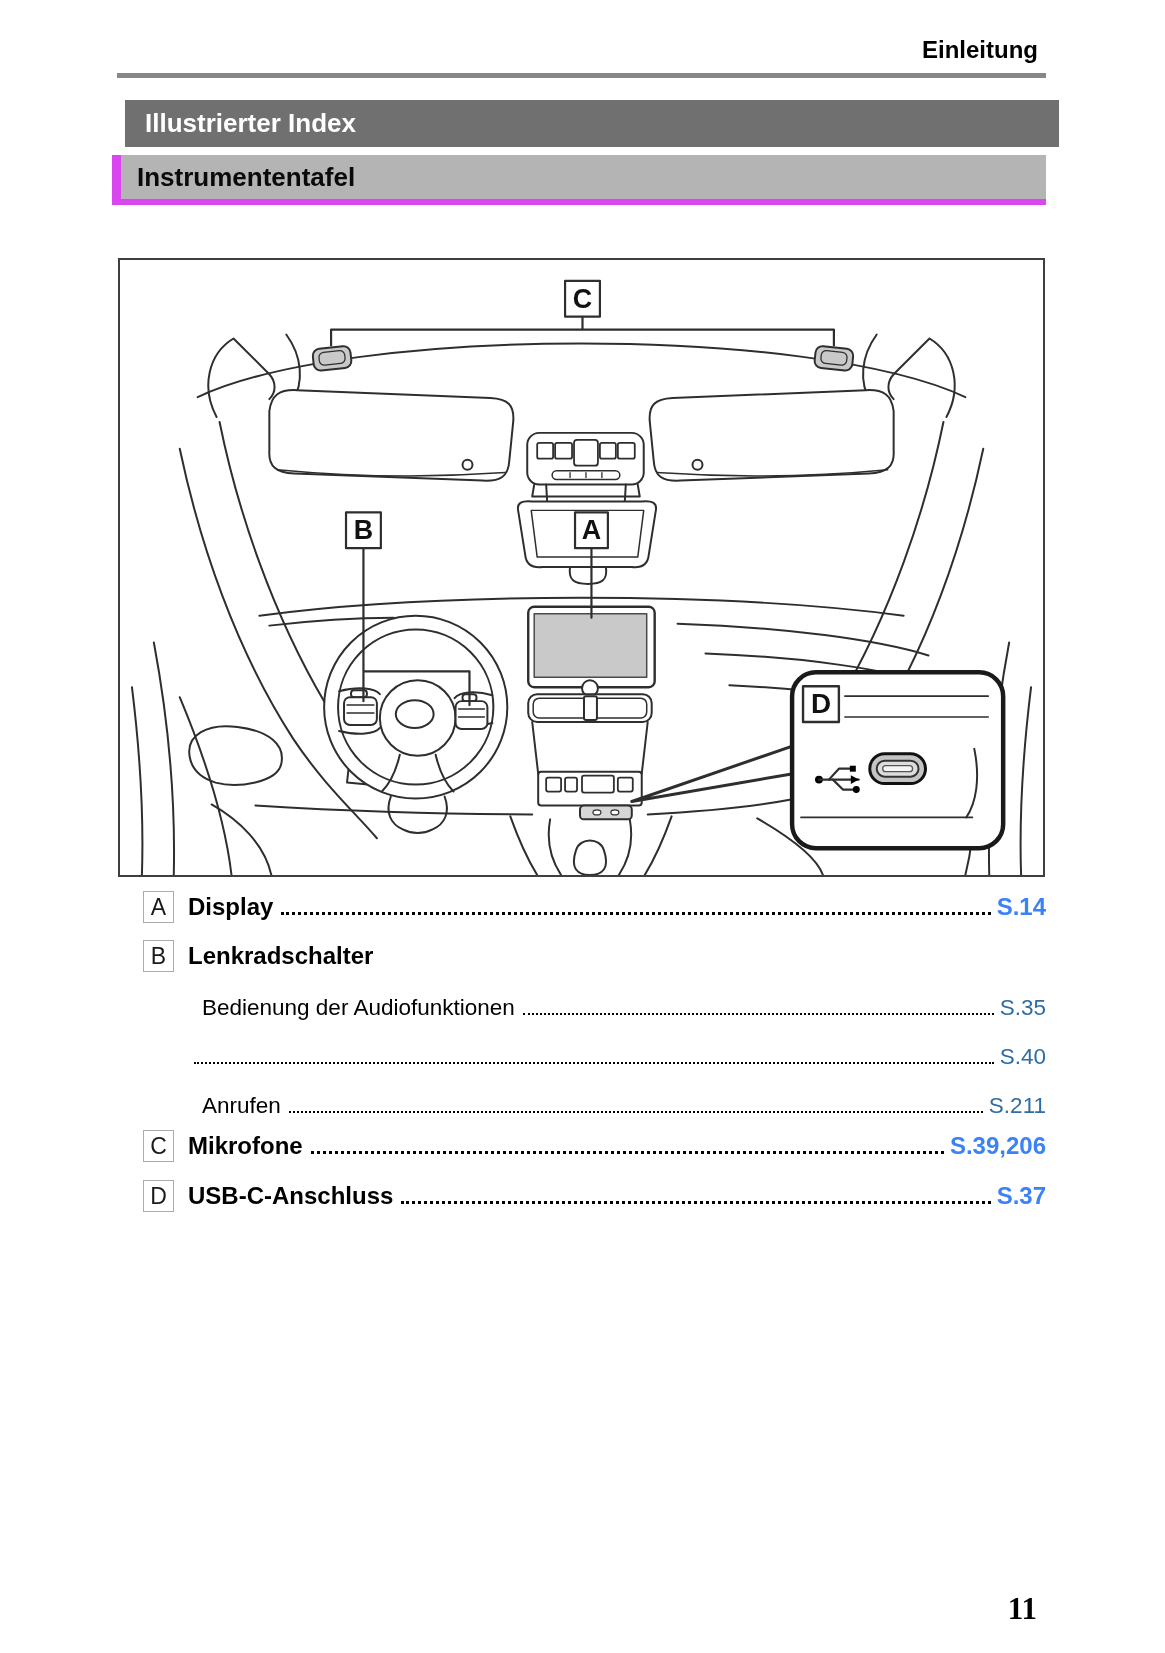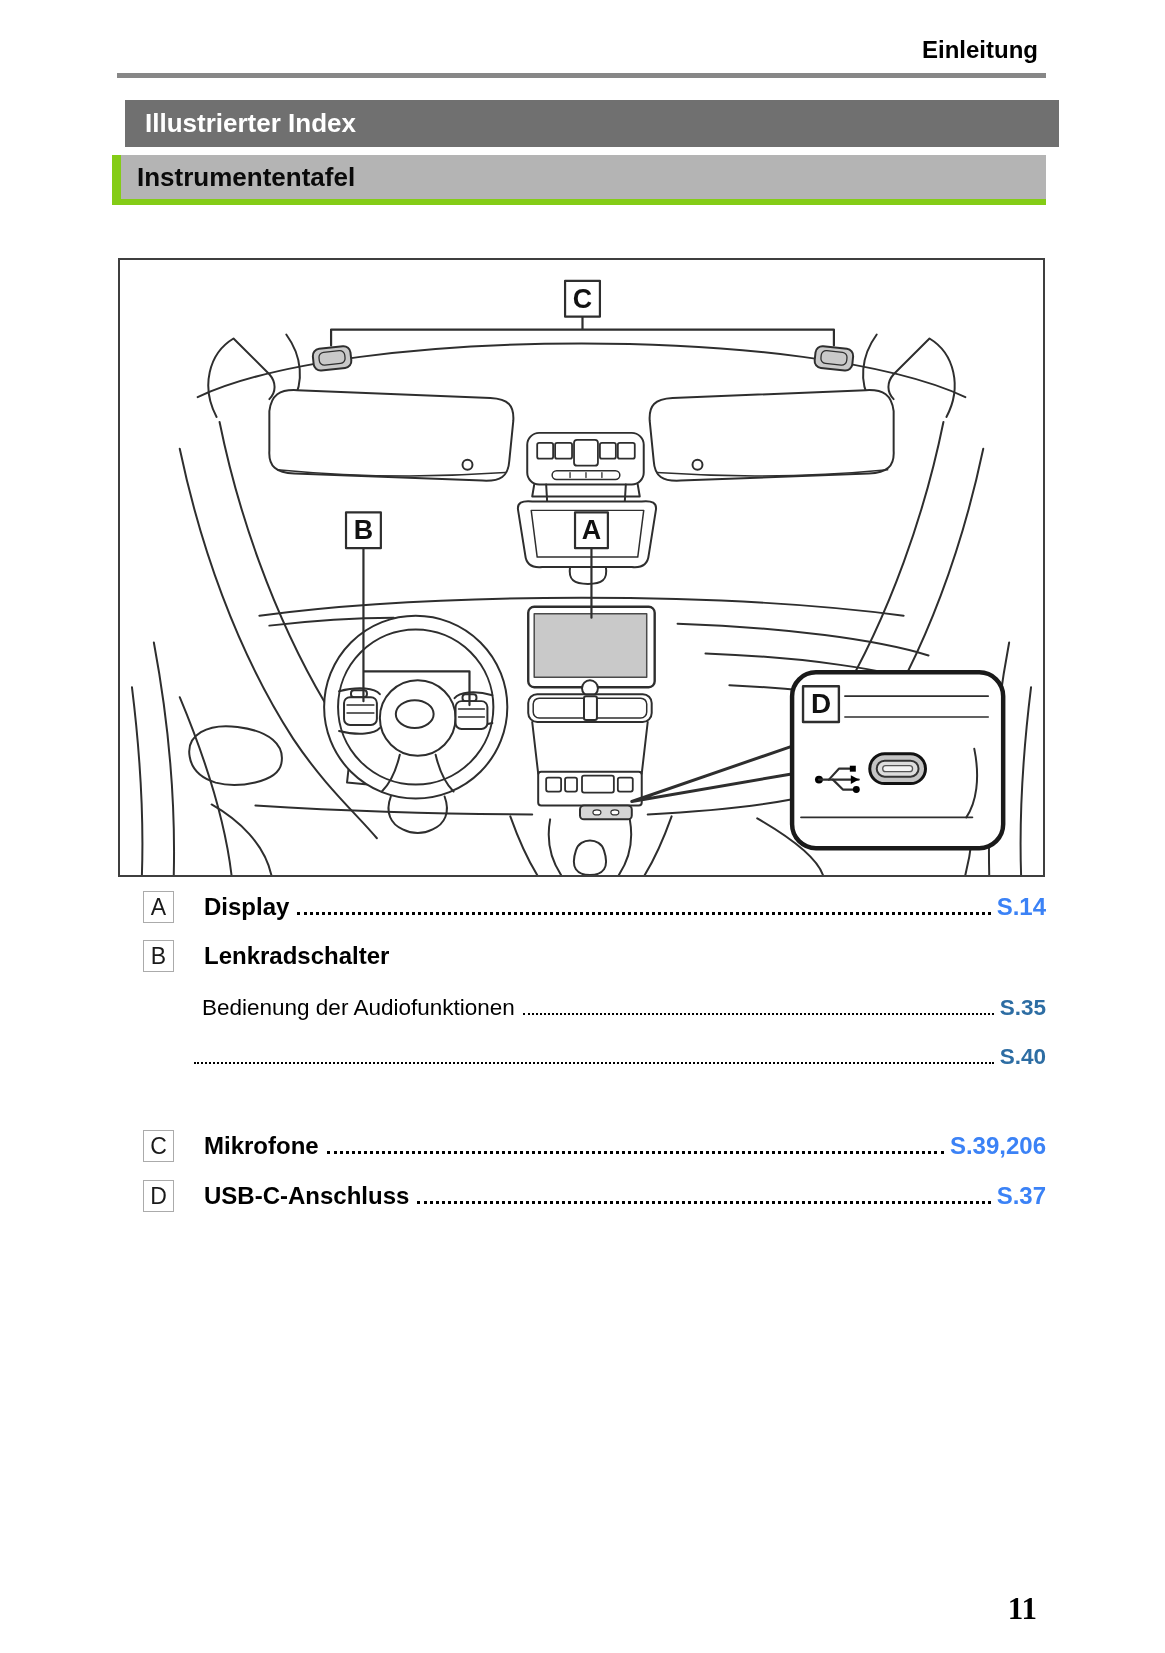--- a/index.html
+++ b/index.html
@@ -7,45 +7,45 @@
         font-family:"Liberation Sans", sans-serif;color:#000;overflow:hidden;}
 
   
   .section-title{position:absolute;top:36px;right:119px;font-size:24px;font-weight:bold;}
   .header-rule{position:absolute;top:73px;left:117px;width:929px;height:5px;background:#878787;}
 
   
   .banner-dark{position:absolute;top:100px;left:125px;width:934px;height:47px;background:#707070;
                display:flex;align-items:center;}
   .banner-dark span{color:#fff;font-size:26px;font-weight:bold;padding-left:20px;}
-  .banner-light-wrap{position:absolute;top:155px;left:112px;width:934px;height:50px;background:#84cc16;}
+  .banner-light-wrap{position:absolute;top:155px;left:112px;width:934px;height:50px;background:#d946ef;}
   .banner-light{position:absolute;left:9px;top:0;right:0;bottom:6px;background:#b4b4b4;
                 display:flex;align-items:center;}
   .banner-light span{color:#0a0a0a;font-size:26px;font-weight:bold;padding-left:16px;}
 
   .intro{position:absolute;top:211px;left:112px;width:934px;font-size:22.5px;}
 
   
   .figure{position:absolute;left:118px;top:258px;width:927px;height:619px;
           border:2.5px solid #3f3f3f;box-sizing:border-box;background:#fff;}
   .figure svg{display:block;width:100%;height:100%;}
 
   
   .irow{position:absolute;left:143px;width:903px;height:32px;display:flex;align-items:center;}
   .marker{width:31px;height:32px;border:1.5px solid #ababab;box-sizing:border-box;
           display:flex;align-items:center;justify-content:center;font-size:23px;color:#1a1a1a;
           flex:0 0 auto;}
-  .ilabel{margin-left:30px;font-size:24px;font-weight:bold;white-space:nowrap;}
+  .ilabel{margin-left:14px;font-size:24px;font-weight:bold;white-space:nowrap;}
   .sub .ilabel{font-weight:normal;font-size:22.5px;margin-left:16px;}
   .sub{padding-left:43px;box-sizing:border-box;}
   .leader{flex:1;height:0;border-bottom:3.5px dotted #000;align-self:flex-end;
           margin:0 6px 8px 8px;}
   .sub .leader{border-bottom:2.5px dotted #000;margin-bottom:9px;}
   .pageref{font-size:24px;font-weight:bold;color:#3b82f6;white-space:nowrap;}
-  .sub .pageref{font-weight:bold;font-size:22.5px;color:#2d6da3;text-align:right;}
+  .sub .pageref{font-weight:normal;font-size:22.5px;color:#2d6da3;text-align:right;}
 
   .page-number{position:absolute;top:1591px;right:120px;font-size:31px;font-weight:bold;font-family:Liberation Serif, serif;}
 </style>
 </head>
 <body>
 
 <div class="page">
 
   <div class="section-title">Einleitung</div>
   <div class="header-rule"></div>
@@ -251,20 +251,25 @@
     <span class="ilabel">Bedienung der Audiofunktionen</span>
     <span class="leader"></span>
     <span class="pageref">S.35</span>
   </div>
 
   <div class="irow sub" style="top:1041px">
     <span class="leader"></span>
     <span class="pageref">S.40</span>
   </div>
 
+  <div class="irow sub" style="top:1090px">
+    <span class="ilabel">Anrufen</span>
+    <span class="leader"></span>
+    <span class="pageref">S.211</span>
+  </div>
 
   <div class="irow" style="top:1130px">
     <span class="marker">C</span>
     <span class="ilabel">Mikrofone</span>
     <span class="leader"></span>
     <span class="pageref">S.39,206</span>
   </div>
 
   <div class="irow" style="top:1180px">
     <span class="marker">D</span>

